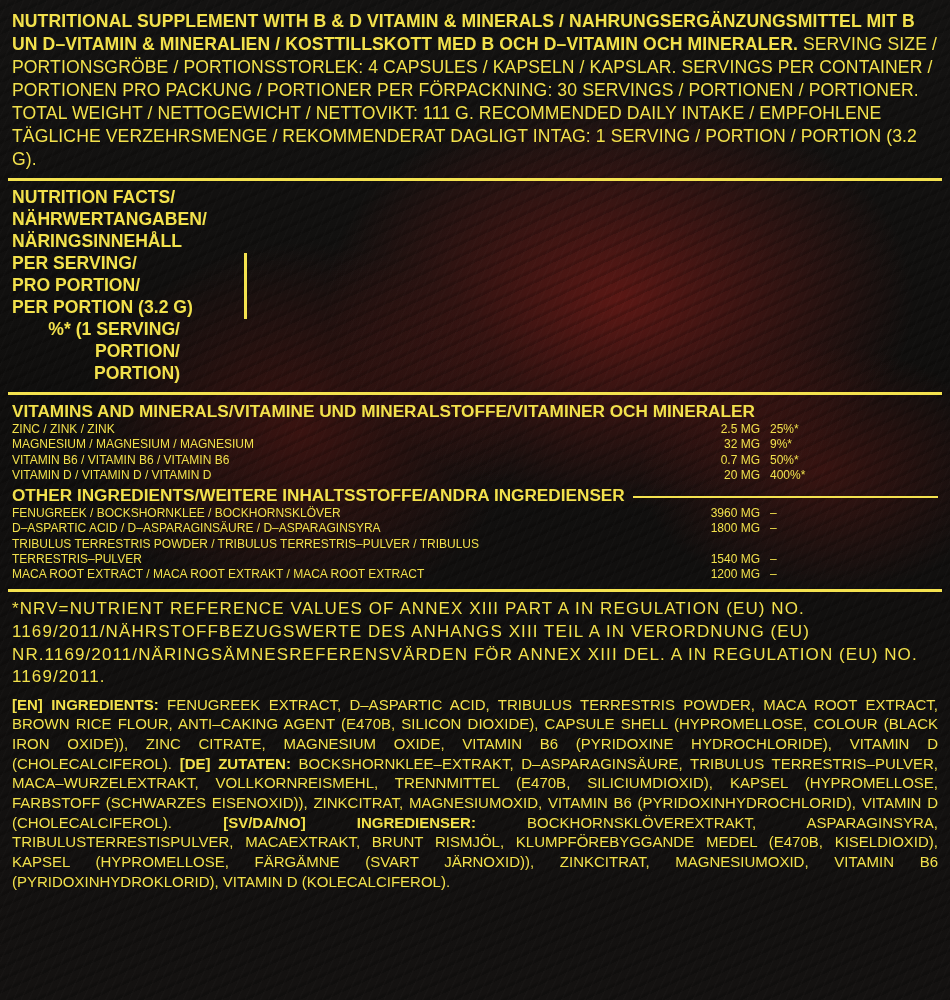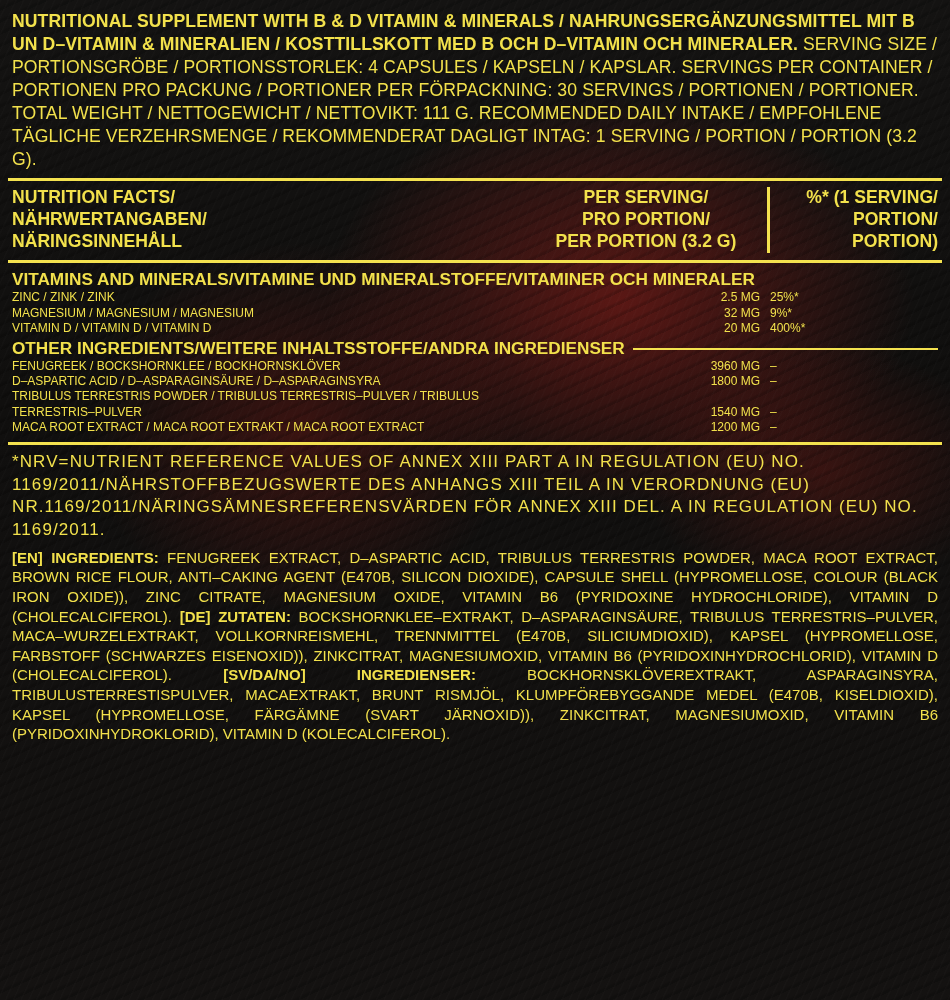--- a/index.html
+++ b/index.html
@@ -57,25 +57,26 @@
 
   
   .facts-head {
     display: flex;
     align-items: flex-start;
     padding: 0 4px;
     font-weight: bold;
     font-size: 17.6px;
     line-height: 1.25;
     text-transform: uppercase;
+    flex-direction: column;
   }
   .facts-head .fh-left { flex: 1 1 auto; }
   .facts-head .fh-mid {
     width: 235px;
-    text-align: center;
+    text-align: left;
     padding-right: 10px;
     border-right: 3px solid #f4e24f;
   }
   .facts-head .fh-right {
     width: 168px;
     text-align: right;
     padding-left: 12px;
   }
 
   
@@ -177,20 +178,25 @@
     <span class="nm">ZINC / ZINK / ZINK</span>
     <span class="amt">2.5 mg</span>
     <span class="pct">25%*</span>
   </div>
   <div class="row">
     <span class="nm">MAGNESIUM / MAGNESIUM / MAGNESIUM</span>
     <span class="amt">32 mg</span>
     <span class="pct">9%*</span>
   </div>
   <div class="row">
+    <span class="nm">VITAMIN B6 / VITAMIN B6 / VITAMIN B6</span>
+    <span class="amt">0.7 mg</span>
+    <span class="pct">50%*</span>
+  </div>
+  <div class="row">
     <span class="nm">VITAMIN D / VITAMIN D / VITAMIN D</span>
     <span class="amt">20 mg</span>
     <span class="pct">400%*</span>
   </div>
 
   <div class="sect-title" style="margin-top:2px;">
     <span>OTHER INGREDIENTS/WEITERE INHALTSSTOFFE/ANDRA INGREDIENSER</span>
     <span class="rule"></span>
   </div>
 

